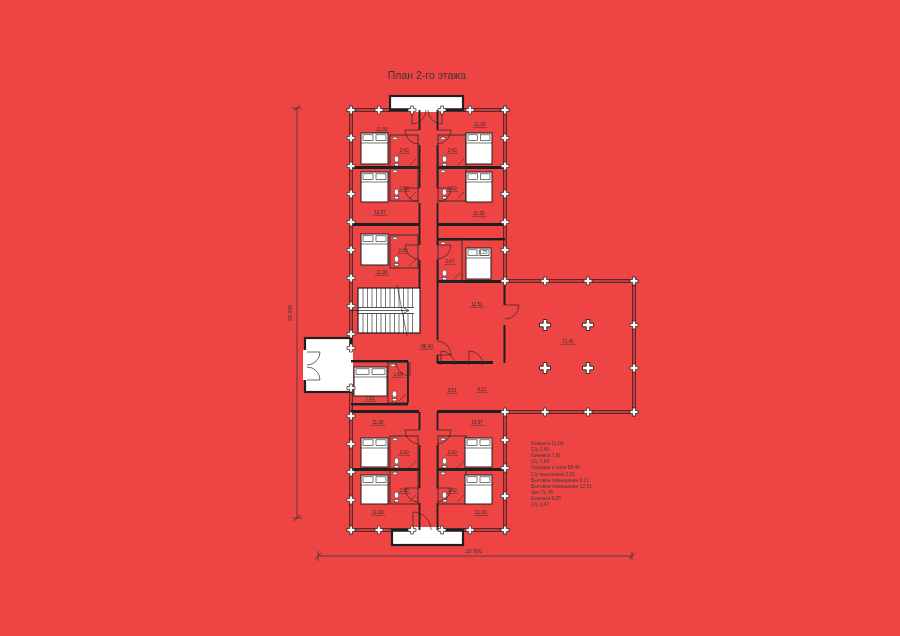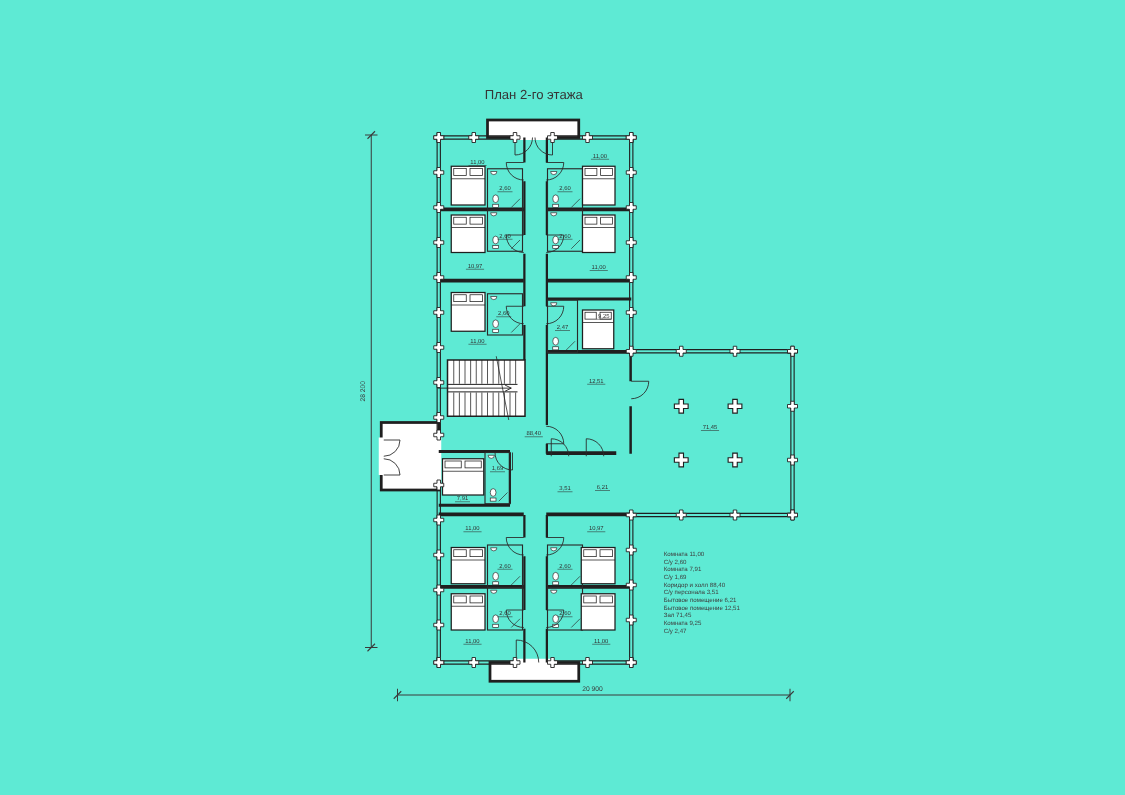--- a/index.html
+++ b/index.html
@@ -1,16 +1,16 @@
 <!DOCTYPE html>
 <html><head>
 <meta charset="utf-8">
 <style>
   html,body{margin:0;padding:0;background:#fff;}
-  .page{position:relative;width:900px;height:636px;background:#5eead4;overflow:hidden;
+  .page{position:relative;width:900px;height:636px;background:#ef4444;overflow:hidden;
         font-family:"Liberation Sans",sans-serif;}
   svg text{font-family:"Liberation Sans",sans-serif;fill:#3a3a3a;}
   .title{font-size:10.5px;fill:#363636;}
   .dim{font-size:5.4px;fill:#3a3a3a;}
   .lbl{font-size:4.7px;fill:#303030;}
   .legend-line{font-size:4.9px;fill:#3d3d3d;}
 </style>
 </head>
 <body>
 

